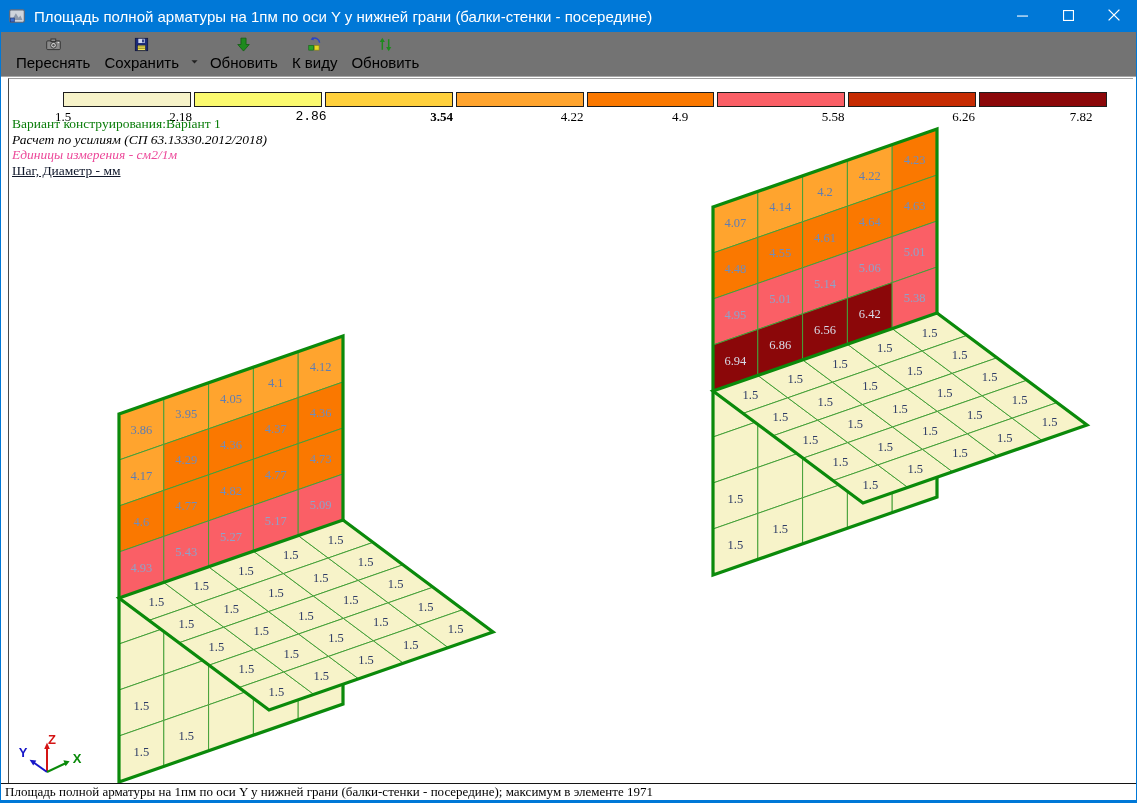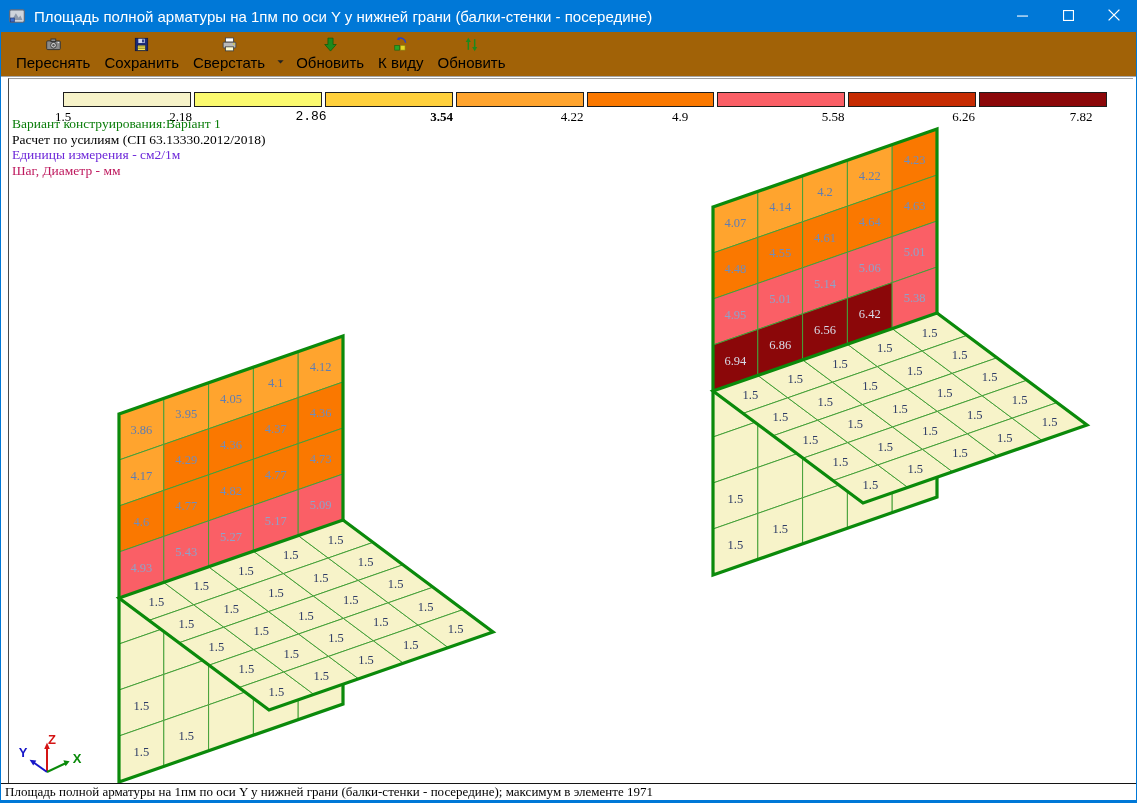--- a/index.html
+++ b/index.html
@@ -6,21 +6,21 @@
   .window{position:relative;width:1137px;height:803px;overflow:hidden;background:#fff;
           font-family:"Liberation Sans",sans-serif;}
   
   .titlebar{position:absolute;left:0;top:0;right:0;height:32px;background:#0078D7;
             display:flex;align-items:center;color:#fff;}
   .app-icon{width:18px;height:18px;margin-left:8px;flex:0 0 auto;}
   .title-text{margin-left:8px;font-size:15px;white-space:nowrap;}
   .win-controls{margin-left:auto;display:flex;height:100%;}
   .win-btn{width:46px;height:100%;display:flex;align-items:center;justify-content:center;}
   
-  .toolbar{position:absolute;left:0;top:32px;width:100%;height:45px;background:#a16207;
+  .toolbar{position:absolute;left:0;top:32px;width:100%;height:45px;background:#737373;
            border-bottom:1px solid #a6a6a6;display:flex;align-items:stretch;
            padding-left:9px;box-sizing:border-box;}
   .tb-btn{display:flex;flex-direction:column;align-items:center;justify-content:flex-start;
           padding:4px 7px 0;font-size:15px;color:#000;}
   .tb-btn .ic{width:17px;height:17px;}
   .tb-btn .lb{margin-top:1px;white-space:nowrap;}
   .tb-dd{display:flex;align-items:flex-end;padding:0 3px 12px;}
   .tb-dd .ic{width:11px;height:11px;}
   
   .canvas{position:absolute;left:8px;top:78px;width:1125px;height:706px;background:#fff;
@@ -93,29 +93,20 @@
       <div class="tb-btn">
         <span class="ic"><svg viewBox="0 0 16 16">
             <rect x="2.2" y="2.2" width="11.6" height="11.6" fill="#1b2a7a" stroke="#10173f" stroke-width="0.8"></rect>
             <rect x="5" y="2.6" width="6" height="4" fill="#cfd6ee"></rect>
             <rect x="8.6" y="3.2" width="1.6" height="2.8" fill="#1b2a7a"></rect>
             <rect x="4.2" y="8.6" width="7.6" height="5" fill="#f3e65a" stroke="#10173f" stroke-width="0.6"></rect>
             <path d="M4.8 10.2h6.4M4.8 11.7h6.4" stroke="#8a7e1e" stroke-width="0.7"></path>
           </svg></span>
         <span class="lb">Сохранить</span>
       </div>
-      <div class="tb-btn">
-        <span class="ic"><svg viewBox="0 0 16 16">
-            <rect x="4.2" y="1.8" width="7.6" height="4" fill="#fff" stroke="#444" stroke-width="0.8"></rect>
-            <rect x="2" y="5.8" width="12" height="5.4" rx="0.8" fill="#b9b9b9" stroke="#444" stroke-width="0.8"></rect>
-            <rect x="11.2" y="7" width="1.6" height="1" fill="#e8d200"></rect>
-            <rect x="4.2" y="10.2" width="7.6" height="3.8" fill="#fdfbd0" stroke="#444" stroke-width="0.8"></rect>
-          </svg></span>
-        <span class="lb">Сверстать</span>
-      </div>
       <div class="tb-dd">
         <span class="ic"><svg viewBox="0 0 16 16">
             <path d="M3.5 6 L8 11 L12.5 6 Z" fill="#222"></path>
           </svg></span>
       </div>
       <div class="tb-btn">
         <span class="ic"><svg viewBox="0 0 16 16">
             <path d="M8 14.2 L2.6 8 H5.6 V2 H10.4 V8 H13.4 Z" fill="#1d8a1d" stroke="#0c5a0c" stroke-width="0.7"></path>
           </svg></span>
         <span class="lb">Обновить</span>
@@ -157,23 +148,23 @@
         <span class="scale-label" style="left: 302px; font-family: Liberation Mono, monospace;">2.86</span>
         <span class="scale-label" style="left: 432.5px; font-weight: bold;">3.54</span>
         <span class="scale-label" style="left: 563px;">4.22</span>
         <span class="scale-label" style="left: 671px;">4.9</span>
         <span class="scale-label" style="left: 824px;">5.58</span>
         <span class="scale-label" style="left: 954.5px;">6.26</span>
         <span class="scale-label" style="left: 1072px;">7.82</span>
       </div>
     <div id="info">
         <div style="color: rgb(10, 125, 10);">Вариант конструирования:Варіант 1</div>
-        <div style="color: rgb(0, 0, 0);">Расчет по усилиям (СП 63.13330.2012/2018)</div>
-        <div style="color: #6d28d9;">Единицы измерения - см2/1м</div>
-        <div style="color: #be185d;">Шаг, Диаметр - мм</div>
+        <div style="color: rgb(0, 0, 0); font-style: italic;">Расчет по усилиям (СП 63.13330.2012/2018)</div>
+        <div style="color: #ec4899; font-style: italic;">Единицы измерения - см2/1м</div>
+        <div style="color: #0f172a; text-decoration: underline;">Шаг, Диаметр - мм</div>
       </div>
     <svg id="model" width="1128" height="705" viewBox="9 79 1128 705">
         <g>
           <polygon points="119.0,414.0 163.8,398.4 163.8,444.4 119.0,460.0" fill="#FFA42E" stroke="#44A038" stroke-width="1"></polygon>
           <polygon points="163.8,398.4 208.6,382.8 208.6,428.8 163.8,444.4" fill="#FFA42E" stroke="#44A038" stroke-width="1"></polygon>
           <polygon points="208.6,382.8 253.4,367.2 253.4,413.2 208.6,428.8" fill="#FFA42E" stroke="#44A038" stroke-width="1"></polygon>
           <polygon points="253.4,367.2 298.2,351.6 298.2,397.6 253.4,413.2" fill="#FFA42E" stroke="#44A038" stroke-width="1"></polygon>
           <polygon points="298.2,351.6 343.0,336.0 343.0,382.0 298.2,397.6" fill="#FFA42E" stroke="#44A038" stroke-width="1"></polygon>
           <polygon points="119.0,460.0 163.8,444.4 163.8,490.4 119.0,506.0" fill="#FFA42E" stroke="#44A038" stroke-width="1"></polygon>
           <polygon points="163.8,444.4 208.6,428.8 208.6,474.8 163.8,490.4" fill="#FA7800" stroke="#44A038" stroke-width="1"></polygon>

